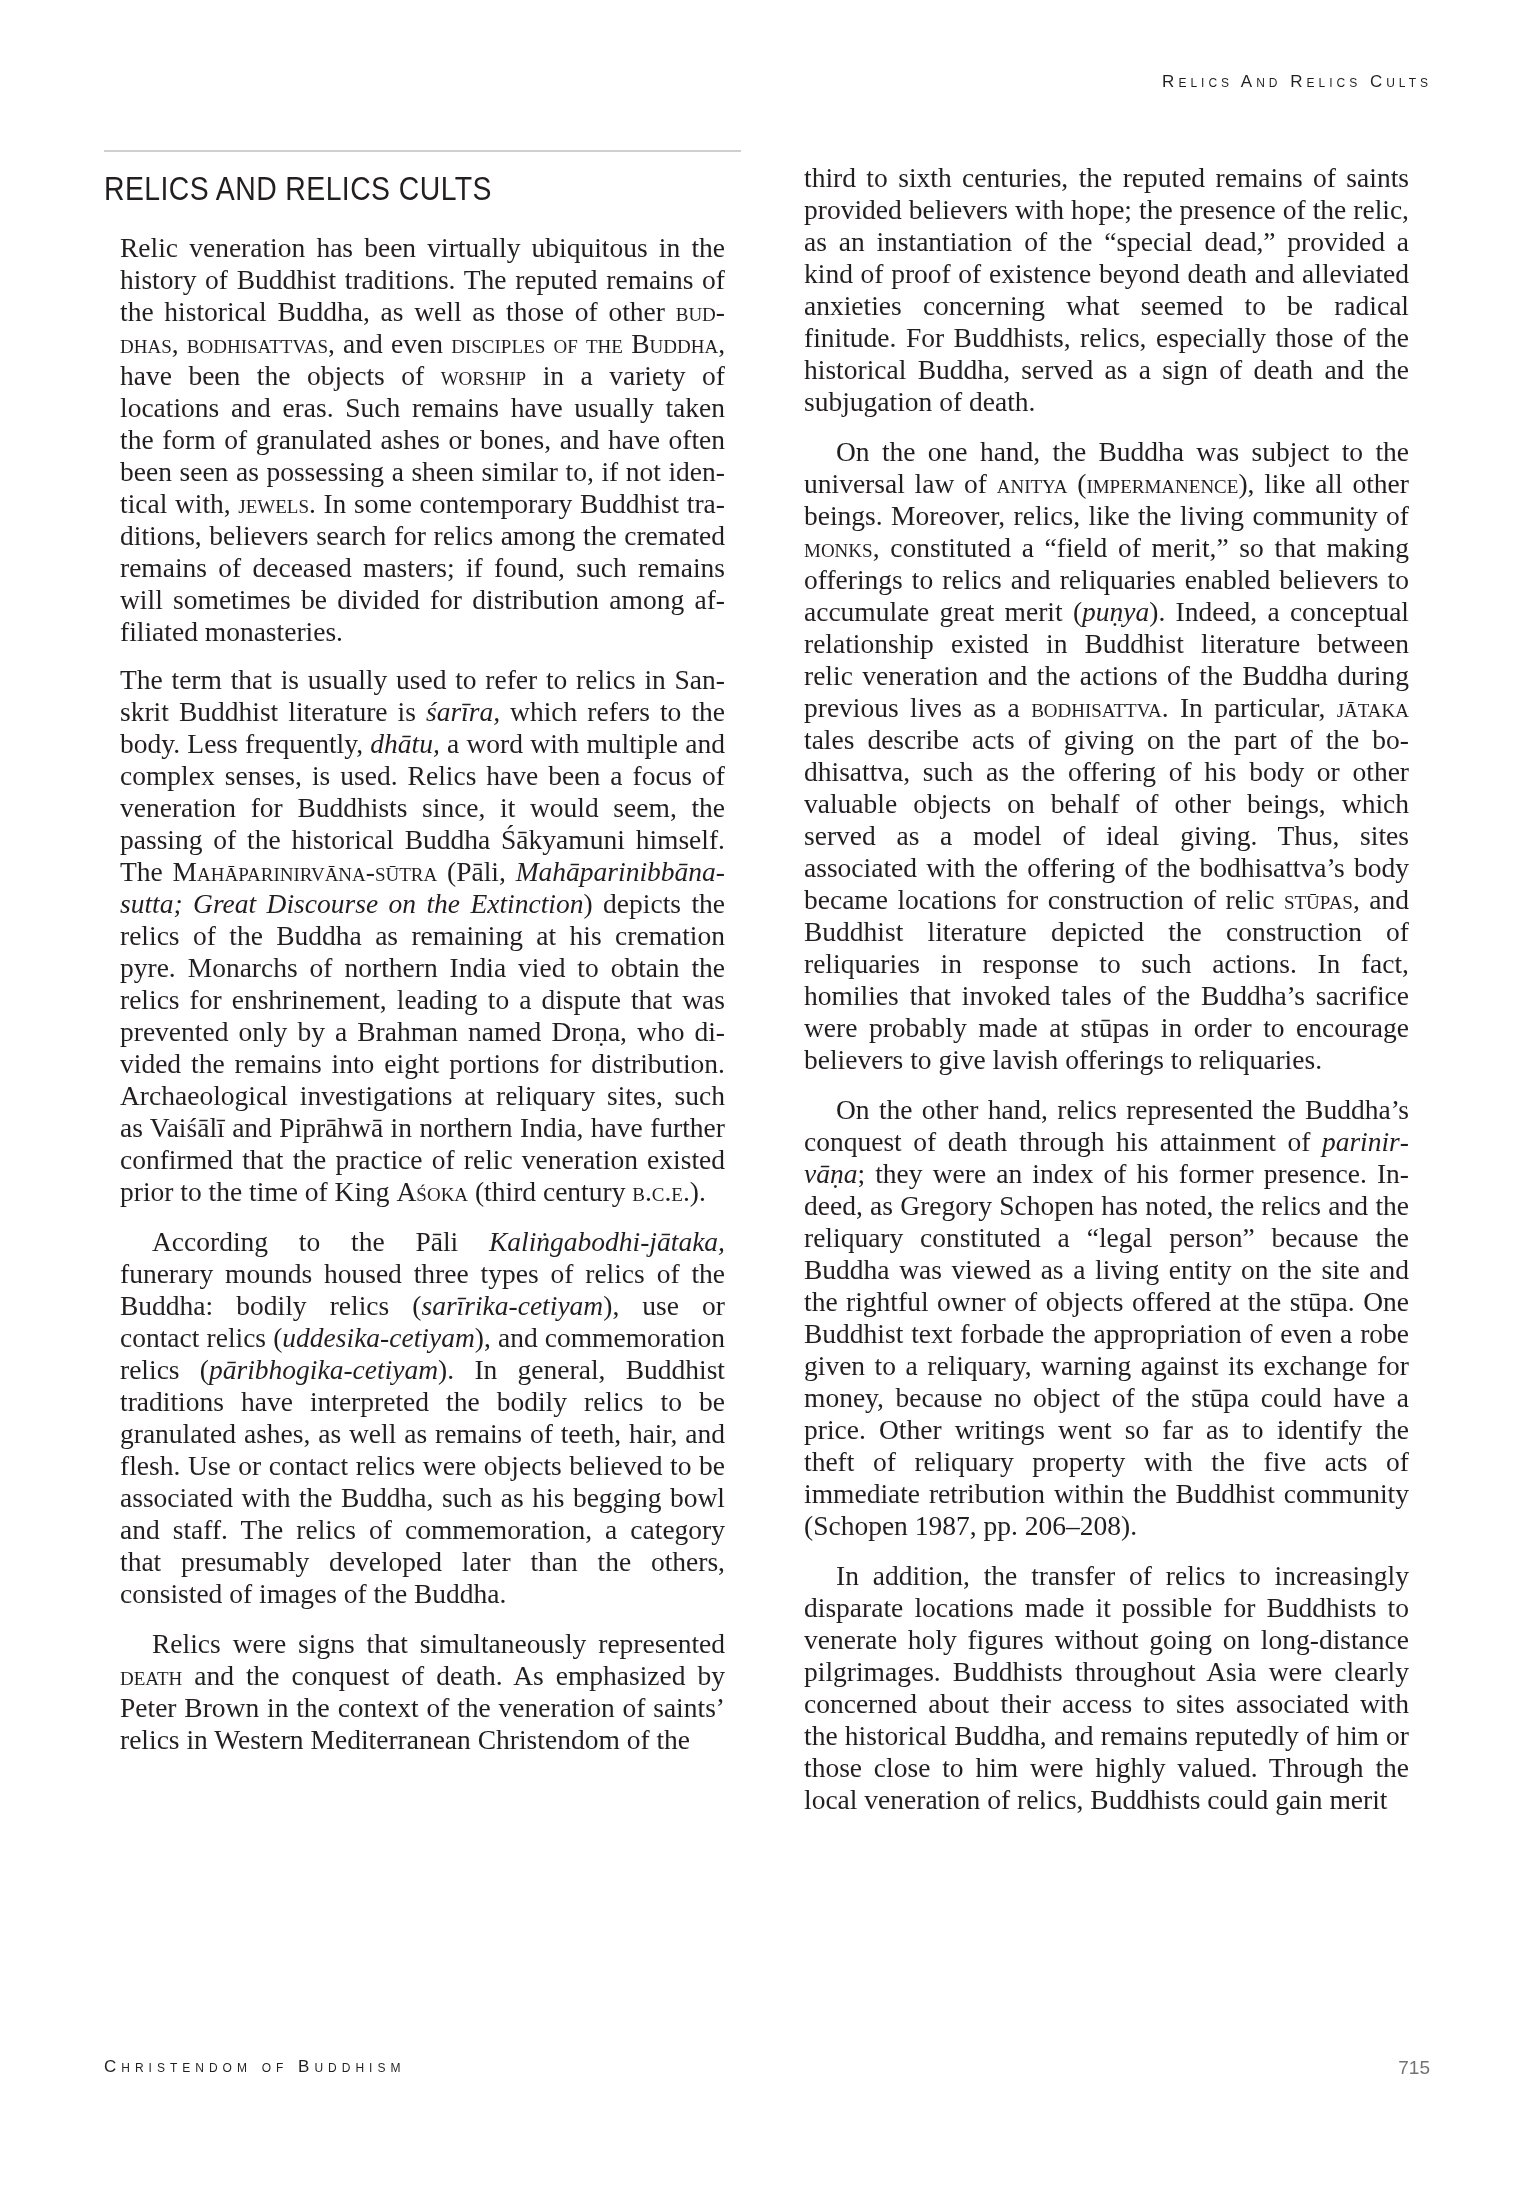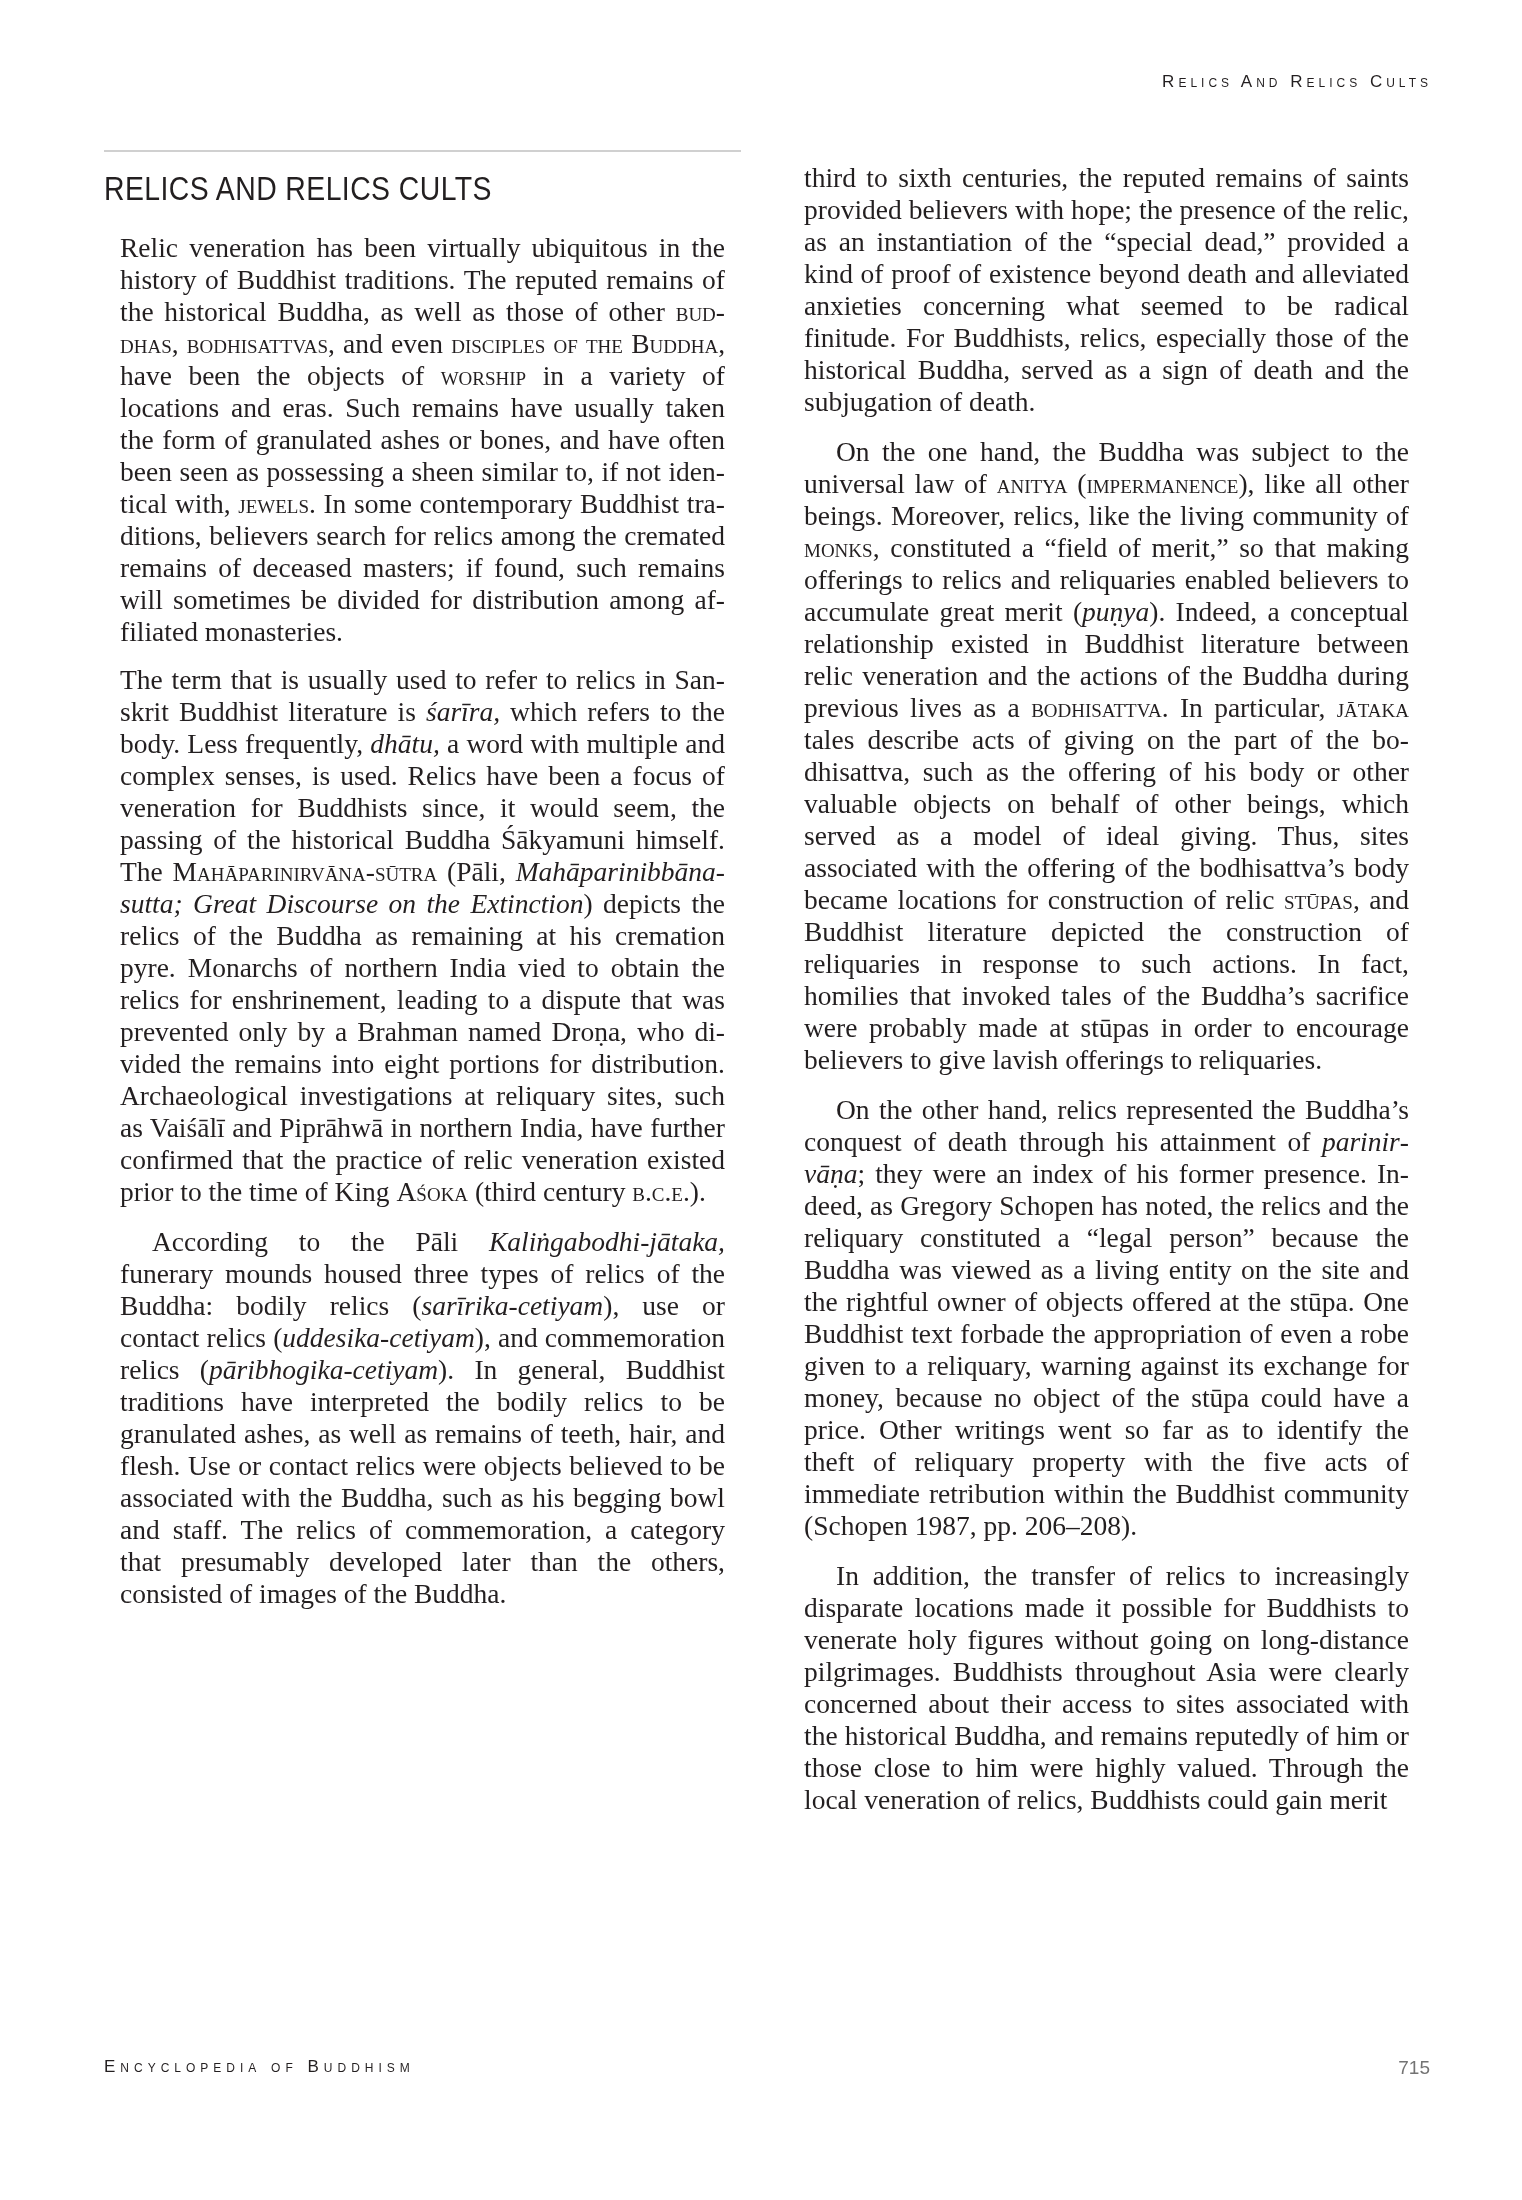--- a/index.html
+++ b/index.html
@@ -45,26 +45,27 @@
 
 <div class="col col-left">
   <div class="rule"></div>
   <h1 class="article-title">RELICS AND RELICS CULTS</h1>
   <p class="body">Relic veneration has been virtually ubiquitous in the history of Buddhist traditions. The reputed remains of the historical Buddha, as well as those of other <span class="sc">bud­dhas</span>, <span class="sc">bodhisattvas</span>, and even <span class="sc">disciples of the Bud­dha</span>, have been the objects of <span class="sc">worship</span> in a variety of locations and eras. Such remains have usually taken the form of granulated ashes or bones, and have often been seen as possessing a sheen similar to, if not iden­tical with, <span class="sc">jewels</span>. In some contemporary Buddhist tra­ditions, believers search for relics among the cremated remains of deceased masters; if found, such remains will sometimes be divided for distribution among af­filiated monasteries.</p>
 
   <p class="body">The term that is usually used to refer to relics in San­skrit Buddhist literature is <i>śarīra,</i> which refers to the body. Less frequently, <i>dhātu,</i> a word with multiple and complex senses, is used. Relics have been a focus of veneration for Buddhists since, it would seem, the passing of the historical Buddha Śākyamuni himself. The <span class="sc">Mahāparinirvāna-sūtra</span> (Pāli, <i>Mahāparinibbāna-sutta; Great Discourse on the Extinction</i>) depicts the relics of the Buddha as remaining at his cremation pyre. Monarchs of northern India vied to obtain the relics for enshrinement, leading to a dispute that was prevented only by a Brahman named Droṇa, who di­vided the remains into eight portions for distribution. Archaeological investigations at reliquary sites, such as Vaiśālī and Piprāhwā in northern India, have further confirmed that the practice of relic veneration existed prior to the time of King <span class="sc">Aśoka</span> (third century <span class="sc">b.c.e.</span>).</p>
 
   <p class="body indent gap">According to the Pāli <i>Kaliṅgabodhi-jātaka,</i> funerary mounds housed three types of relics of the Buddha: bodily relics (<i>sarīrika-cetiyam</i>), use or contact relics (<i>uddesika-cetiyam</i>), and commemoration relics (<i>pāri­bhogika-cetiyam</i>). In general, Buddhist traditions have interpreted the bodily relics to be granulated ashes, as well as remains of teeth, hair, and flesh. Use or con­tact relics were objects believed to be associated with the Buddha, such as his begging bowl and staff. The relics of commemoration, a category that presumably developed later than the others, consisted of images of the Buddha.</p>
 
+  <p class="body indent gap">Relics were signs that simultaneously represented <span class="sc">death</span> and the conquest of death. As emphasized by Peter Brown in the context of the veneration of saints’ relics in Western Mediterranean Christendom of the</p>
 </div>
 
 <div class="col col-right">
   <p class="body">third to sixth centuries, the reputed remains of saints provided believers with hope; the presence of the relic, as an instantiation of the “special dead,” provided a kind of proof of existence beyond death and alleviated anxieties concerning what seemed to be radical finitude. For Buddhists, relics, especially those of the historical Buddha, served as a sign of death and the subjugation of death.</p>
 
   <p class="body indent gap">On the one hand, the Buddha was subject to the universal law of <span class="sc">anitya</span> (<span class="sc">impermanence</span>), like all other beings. Moreover, relics, like the living community of <span class="sc">monks</span>, constituted a “field of merit,” so that making offerings to relics and reliquaries enabled believers to accumulate great merit (<i>puṇya</i>). Indeed, a conceptual relationship existed in Buddhist literature between relic veneration and the actions of the Buddha during previous lives as a <span class="sc">bodhisattva</span>. In particular, <span class="sc">jātaka</span> tales describe acts of giving on the part of the bo­dhisattva, such as the offering of his body or other valuable objects on behalf of other beings, which served as a model of ideal giving. Thus, sites associated with the offering of the bodhisattva’s body became lo­cations for construction of relic <span class="sc">stūpas</span>, and Buddhist literature depicted the construction of reliquaries in re­sponse to such actions. In fact, homilies that invoked tales of the Buddha’s sacrifice were probably made at stūpas in order to encourage believers to give lavish of­ferings to reliquaries.</p>
 
   <p class="body indent gap">On the other hand, relics represented the Buddha’s conquest of death through his attainment of <i>parinir­vāṇa</i>; they were an index of his former presence. In­deed, as Gregory Schopen has noted, the relics and the reliquary constituted a “legal person” because the Bud­dha was viewed as a living entity on the site and the rightful owner of objects offered at the stūpa. One Bud­dhist text forbade the appropriation of even a robe given to a reliquary, warning against its exchange for money, because no object of the stūpa could have a price. Other writings went so far as to identify the theft of reliquary property with the five acts of immediate retribution within the Buddhist community (Schopen 1987, pp. 206–208).</p>
 
   <p class="body indent gap">In addition, the transfer of relics to increasingly disparate locations made it possible for Buddhists to venerate holy figures without going on long-distance pilgrimages. Buddhists throughout Asia were clearly concerned about their access to sites associated with the historical Buddha, and remains reputedly of him or those close to him were highly valued. Through the local veneration of relics, Buddhists could gain merit</p>
 </div>
 
-<div class="footer-left">Encyclopedia of Buddhism</div>
+<div class="footer-left">Christendom of Buddhism</div>
 <div class="footer-right">715</div>
 
 </body></html>

